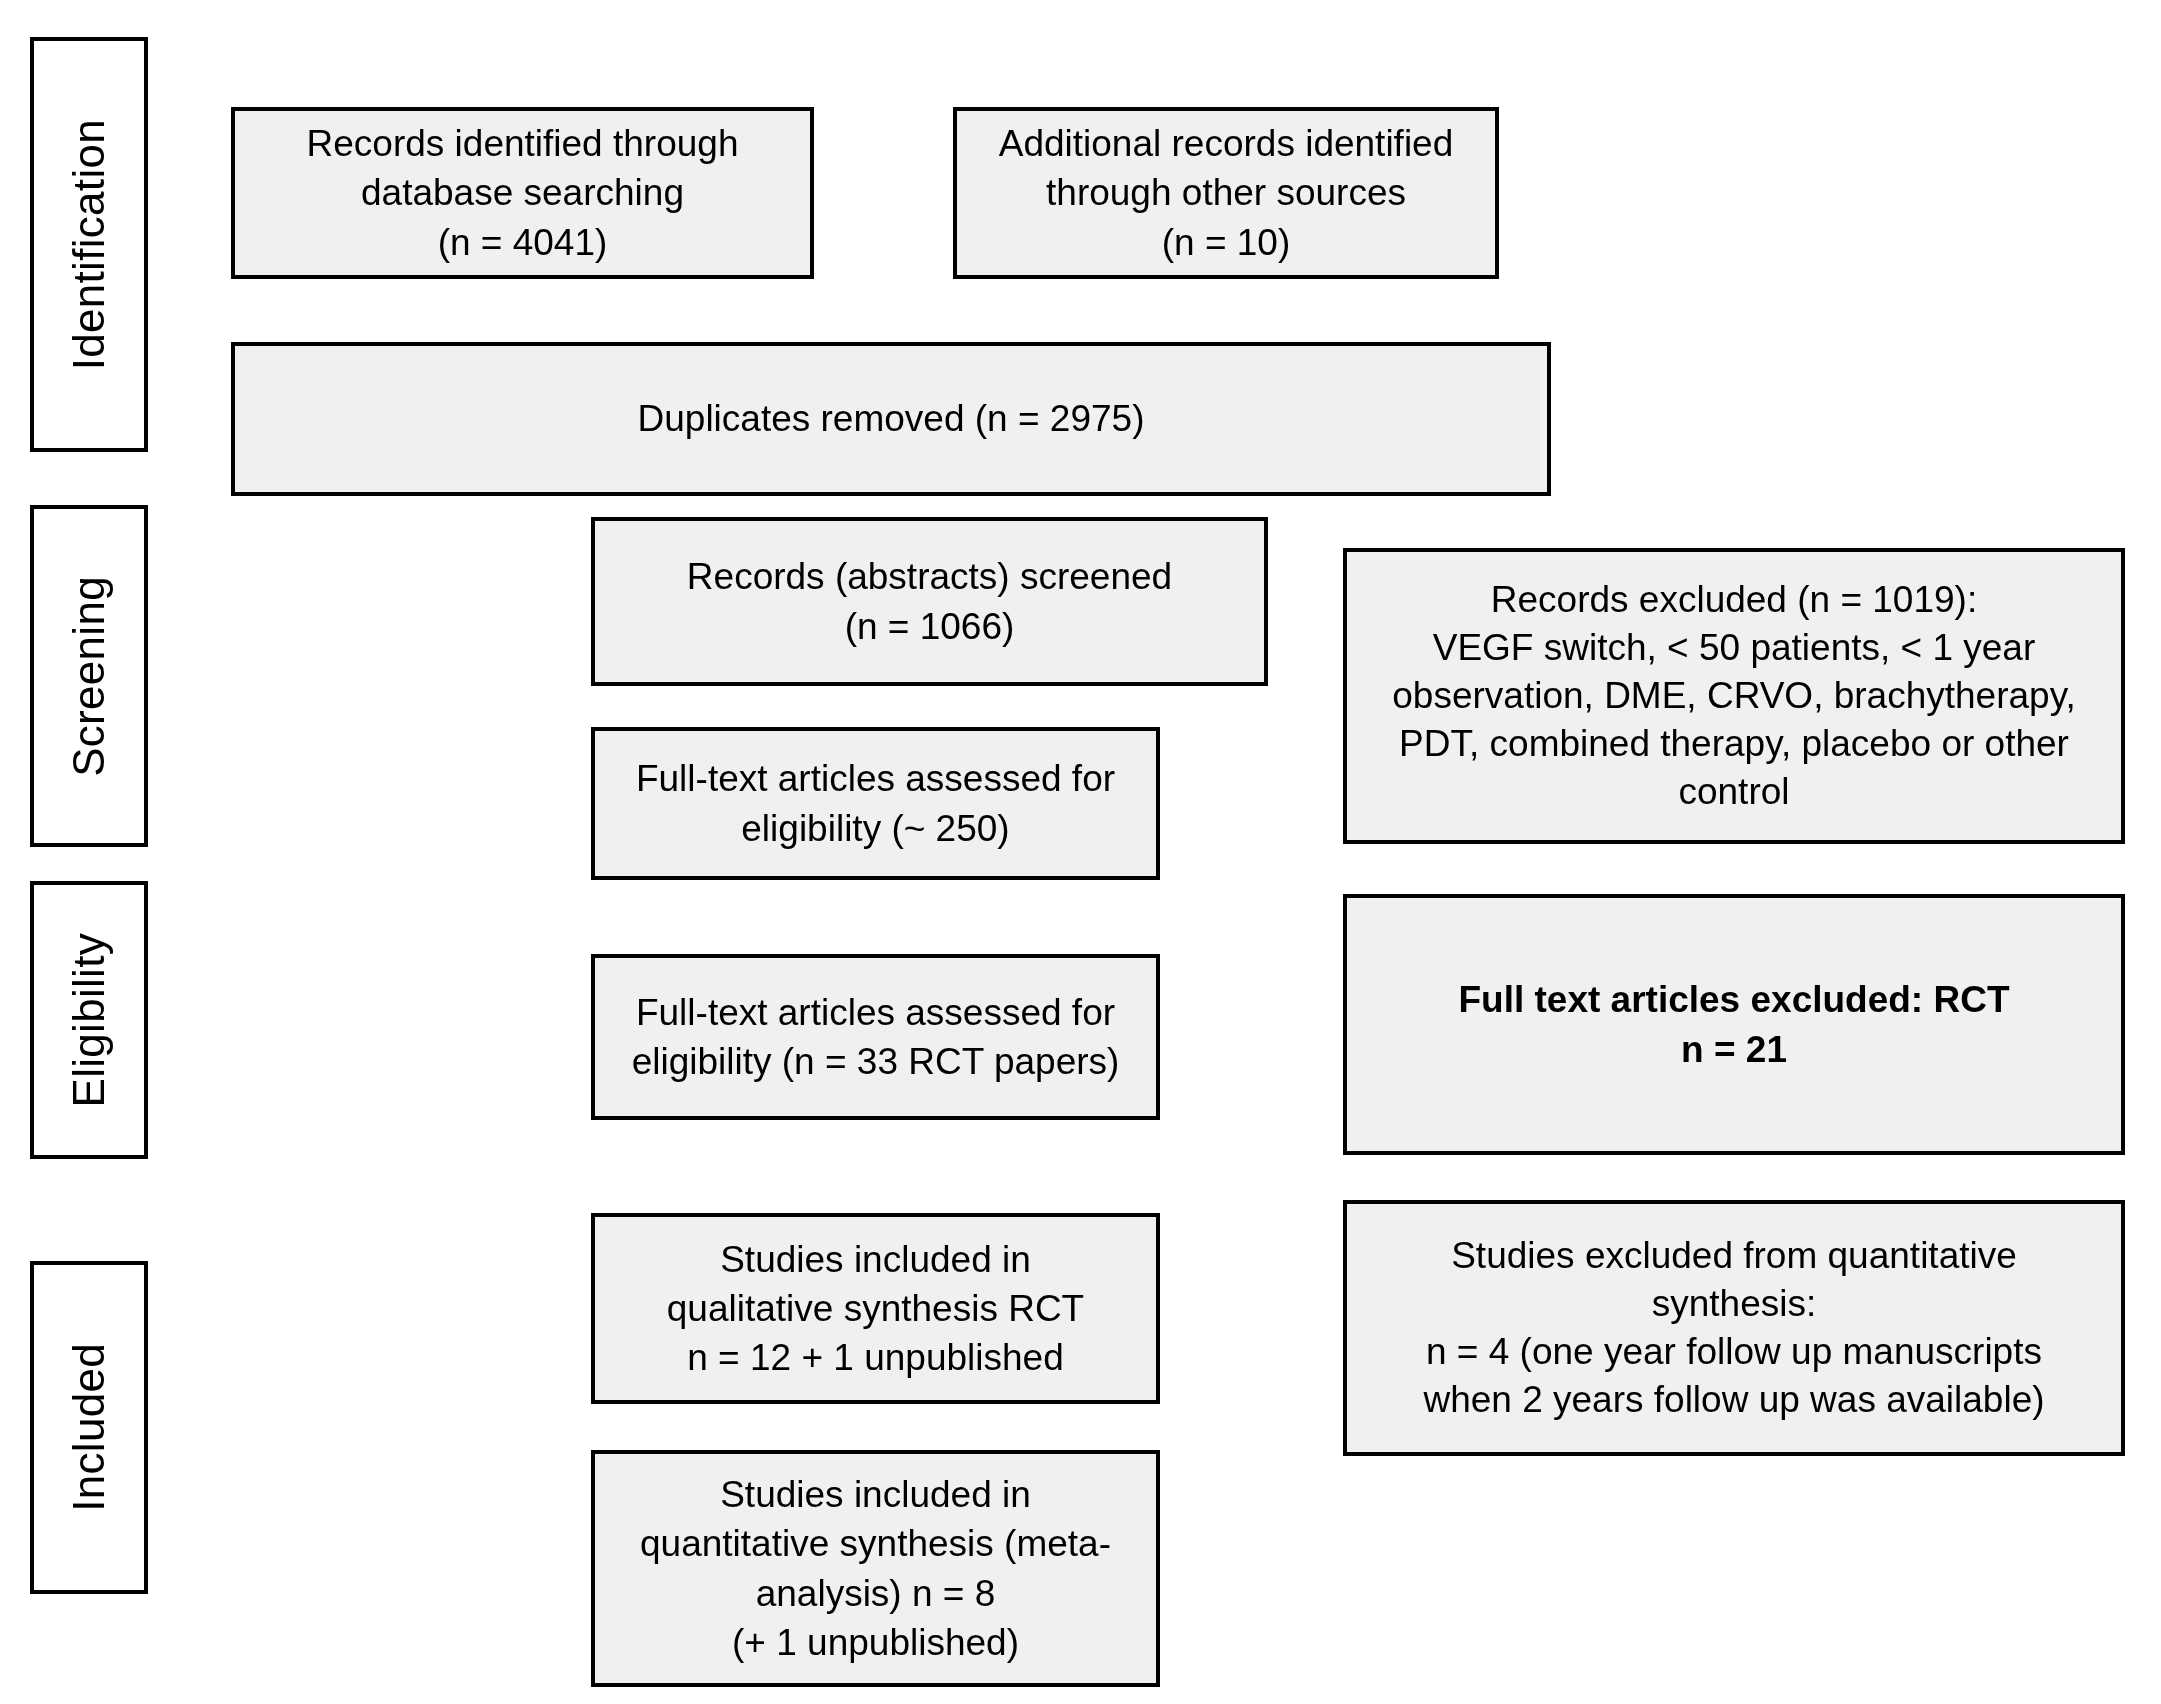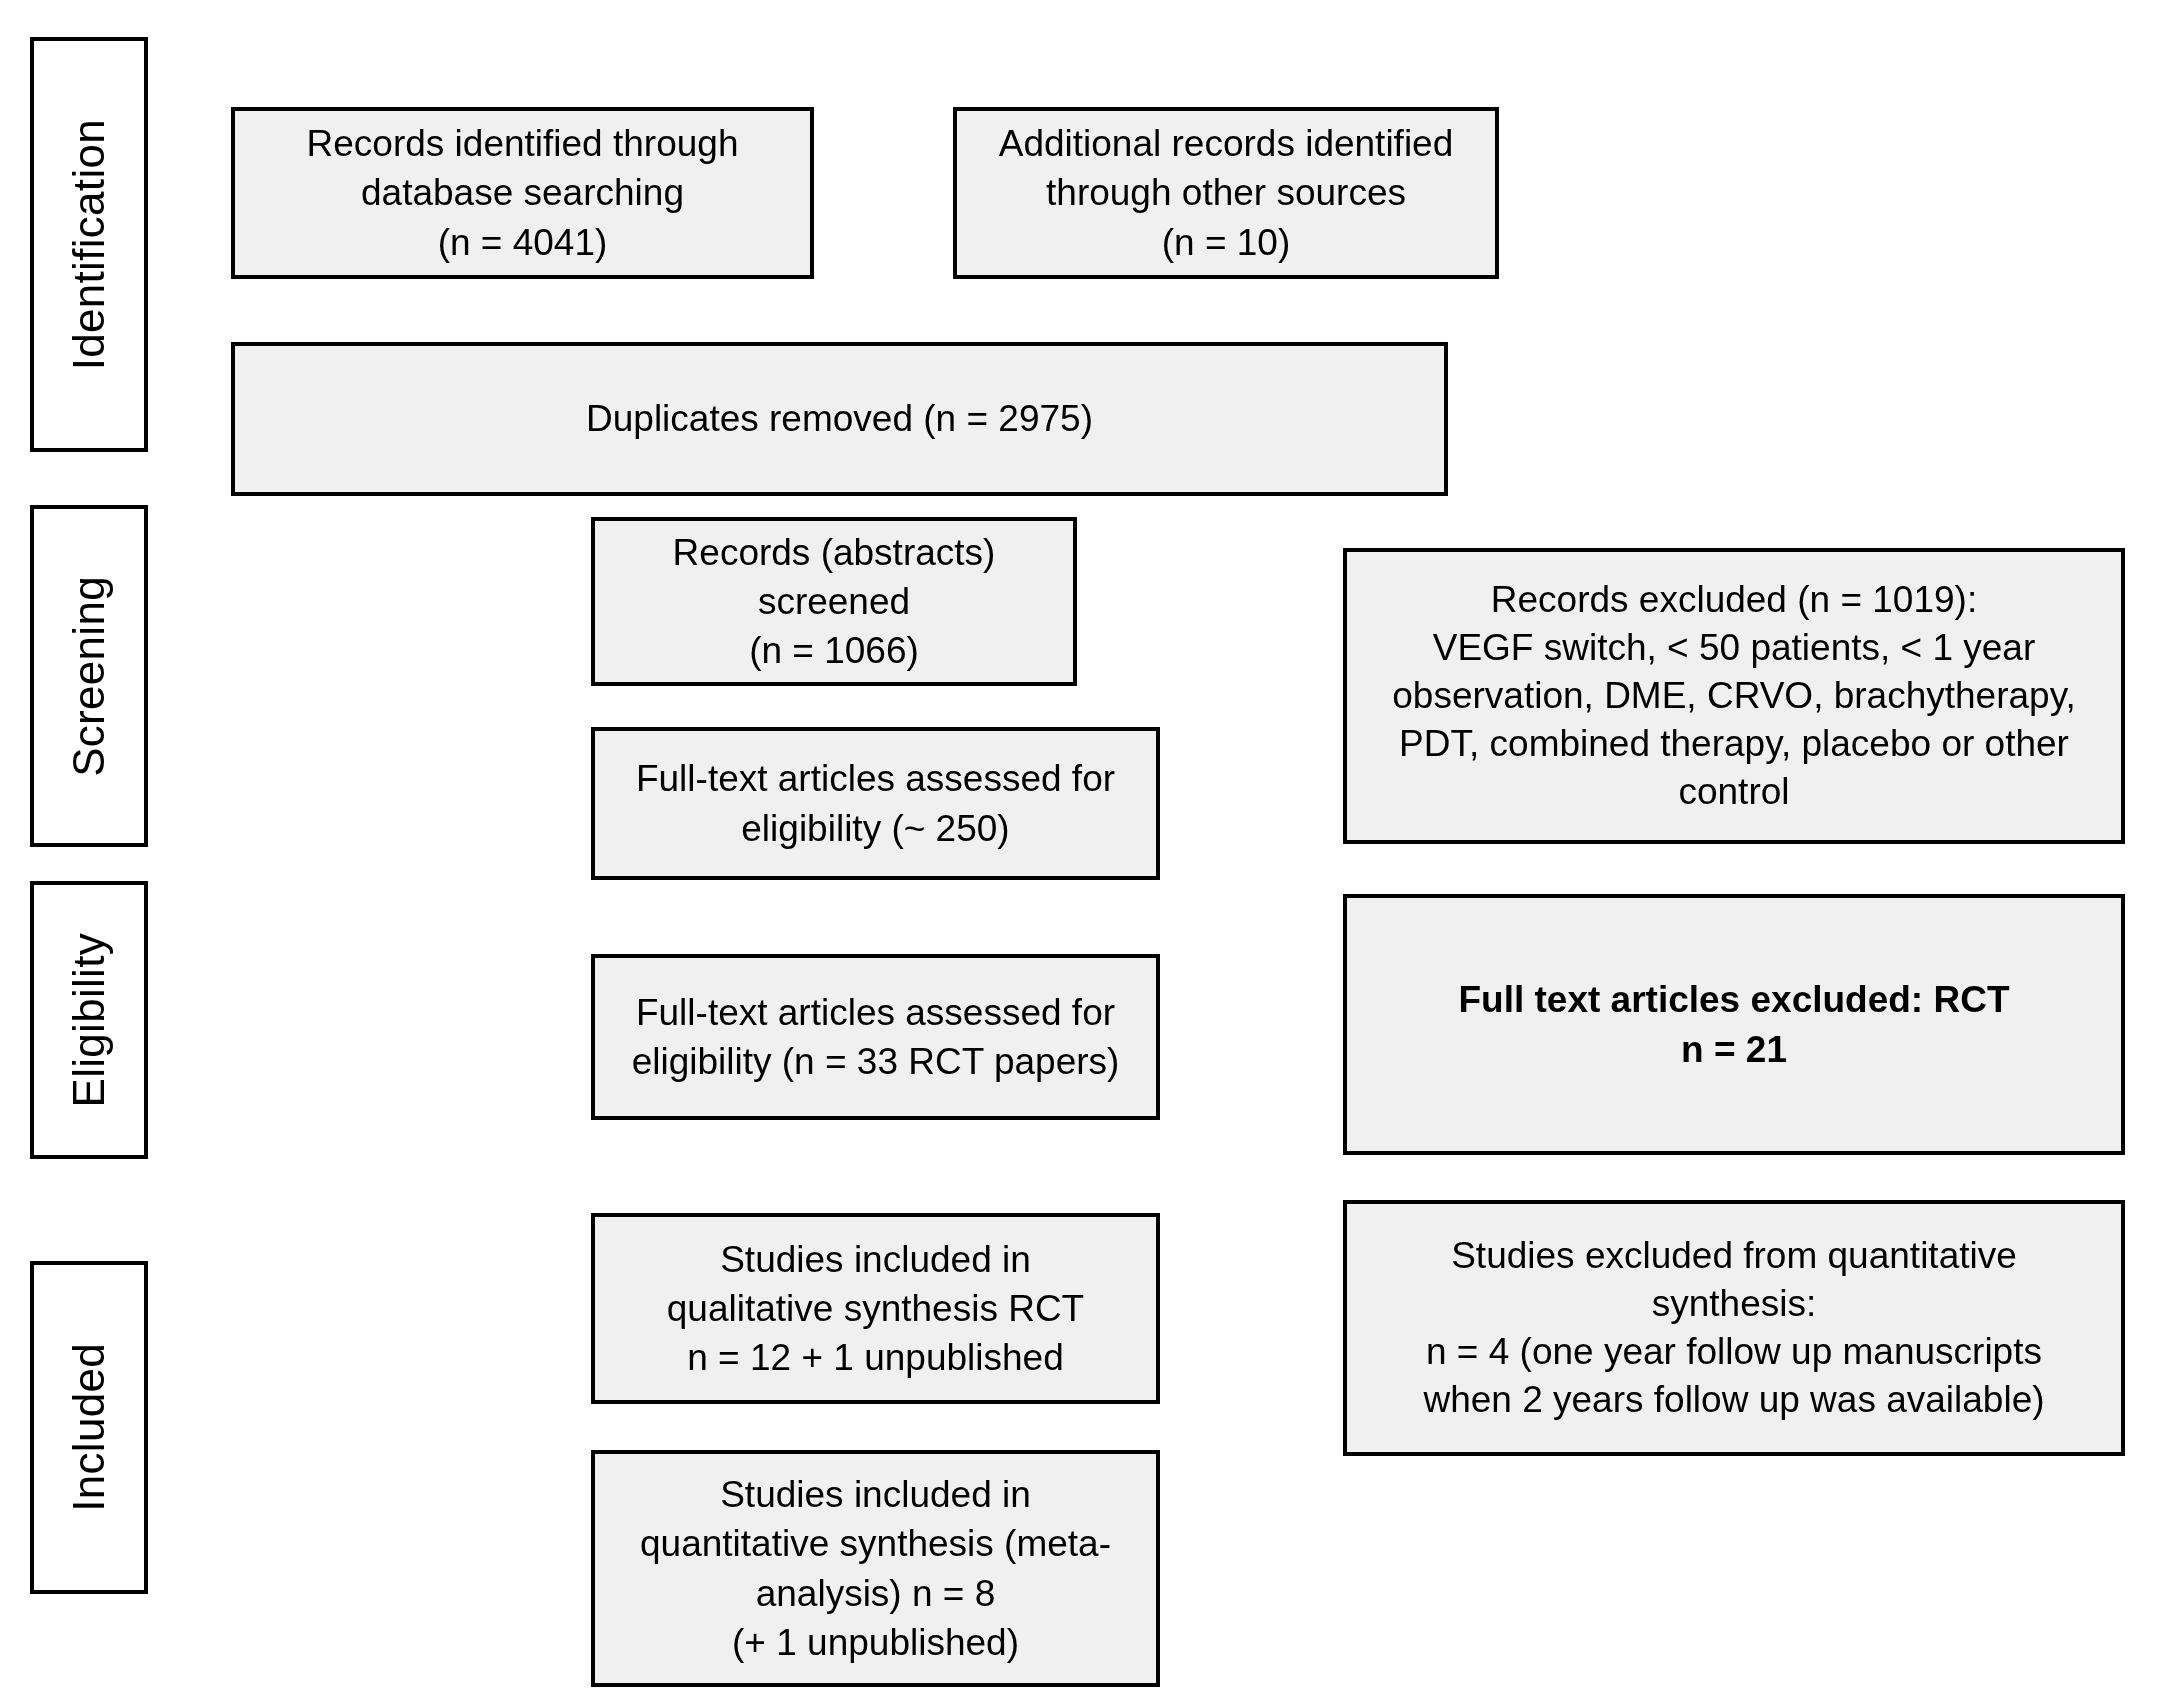--- a/index.html
+++ b/index.html
@@ -83,25 +83,25 @@
 database searching
 (n = 4041)</span>
   </div>
 
   <div class="flow-box" style="left:953px; top:107px; width:546px; height:172px;">
     <span class="flow-text">Additional records identified
 through other sources
 (n = 10)</span>
   </div>
 
-  <div class="flow-box" style="left:231px; top:342px; width:1217px; height:154px;">
+  <div class="flow-box" style="left:231px; top:342px; width:1320px; height:154px;">
     <span class="flow-text">Duplicates removed (n = 2975)</span>
   </div>
 
-  <div class="flow-box" style="left:591px; top:517px; width:486px; height:169px;">
+  <div class="flow-box" style="left:591px; top:517px; width:677px; height:169px;">
     <span class="flow-text">Records (abstracts) screened
 (n = 1066)</span>
   </div>
 
   <div class="flow-box" style="left:1343px; top:548px; width:782px; height:296px;">
     <span class="flow-text tight">Records excluded (n = 1019):
 VEGF switch, &lt; 50 patients, &lt; 1 year
 observation, DME, CRVO, brachytherapy,
 PDT,  combined therapy, placebo or other
 control</span>

